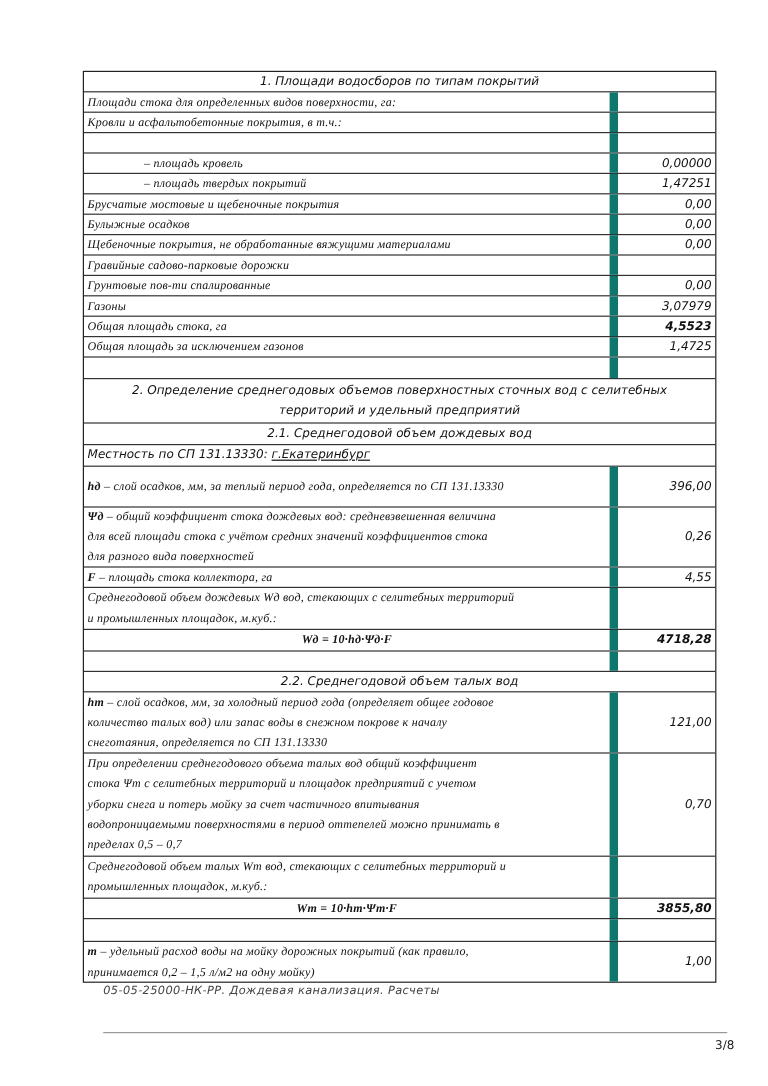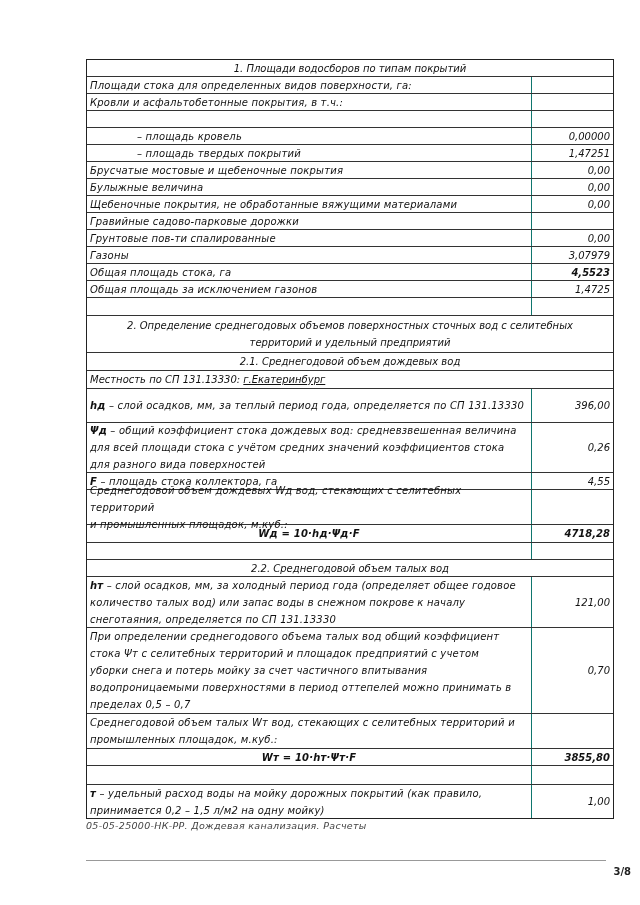--- a/index.html
+++ b/index.html
@@ -1,39 +1,39 @@
 <!DOCTYPE html>
 <html><head>
 <meta charset="utf-8">
 <style>
   html, body { margin: 0; padding: 0; background: #ffffff; }
   body { width: 640px; height: 905px; position: relative; overflow: hidden;
          font-family: "DejaVu Sans", sans-serif; color: #111; }
-  .tbl { position: absolute; left: 86px; top: 59px; width: 528px;
+  .tbl { position: absolute; left: 69px; top: 59px; width: 528px;
          border: 1.5px solid #222; box-sizing: border-box; }
   .row { display: flex; border-bottom: 1px solid #333; box-sizing: border-box; }
   .row:last-child { border-bottom: none; }
-  .c1 { width: 445px; border-right: 1px solid #0f766e; box-sizing: border-box;
+  .c1 { width: 445px; border-right: 7px solid #0f766e; box-sizing: border-box;
         padding: 0 3px; font-style: italic; font-size: 10px; line-height: 17px;
-        letter-spacing: 0.2px; display: flex; flex-direction: column; justify-content: center; }
+        letter-spacing: 0.2px; display: flex; flex-direction: column; justify-content: center; font-family: Liberation Serif, serif; }
   .c2 { flex: 1; padding: 0 3px; font-style: italic; font-size: 10px; line-height: 17px;
         text-align: right; display: flex; align-items: center; justify-content: flex-end; }
   .full { width: 100%; text-align: center; font-style: italic; font-size: 10px;
           line-height: 17.5px; padding: 0 3px; box-sizing: border-box; }
   .indent { padding-left: 50px; }
   .bold { font-weight: bold; }
   .center { text-align: center; align-items: center; }
   .u { text-decoration: underline; }
   .sym { font-weight: bold; font-style: italic; margin-top: 32px; }
   .footer-line { position: absolute; left: 86px; top: 860px; width: 520px;
                  border-top: 1px solid #999; }
   .footer-text { position: absolute; left: 86px; top: 820px; font-style: italic;
                  font-size: 9.5px; color: #444; letter-spacing: 0.3px; }
-  .page-num { position: absolute; right: 9px; top: 866px; font-size: 10px;
-              font-weight: bold; color: #222; margin-left: 28px; }
+  .page-num { position: absolute; right: 28px; top: 866px; font-size: 10px;
+              font-weight: normal; color: #222; margin-left: 28px; }
 </style>
 </head>
 <body>
 
 <div class="tbl">
 
   <div class="row" style="height:17px">
     <div class="full">1. Площади водосборов по типам покрытий</div>
   </div>
   <div class="row" style="height:17px">
@@ -54,21 +54,21 @@
   </div>
   <div class="row" style="height:17px">
     <div class="c1 indent">– площадь твердых покрытий</div>
     <div class="c2">1,47251</div>
   </div>
   <div class="row" style="height:17px">
     <div class="c1">Брусчатые мостовые и щебеночные покрытия</div>
     <div class="c2">0,00</div>
   </div>
   <div class="row" style="height:17px">
-    <div class="c1">Булыжные величина</div>
+    <div class="c1">Булыжные осадков</div>
     <div class="c2">0,00</div>
   </div>
   <div class="row" style="height:17px">
     <div class="c1">Щебеночные покрытия, не обработанные вяжущими материалами</div>
     <div class="c2">0,00</div>
   </div>
   <div class="row" style="height:17px">
     <div class="c1">Гравийные садово-парковые дорожки</div>
     <div class="c2"></div>
   </div>

